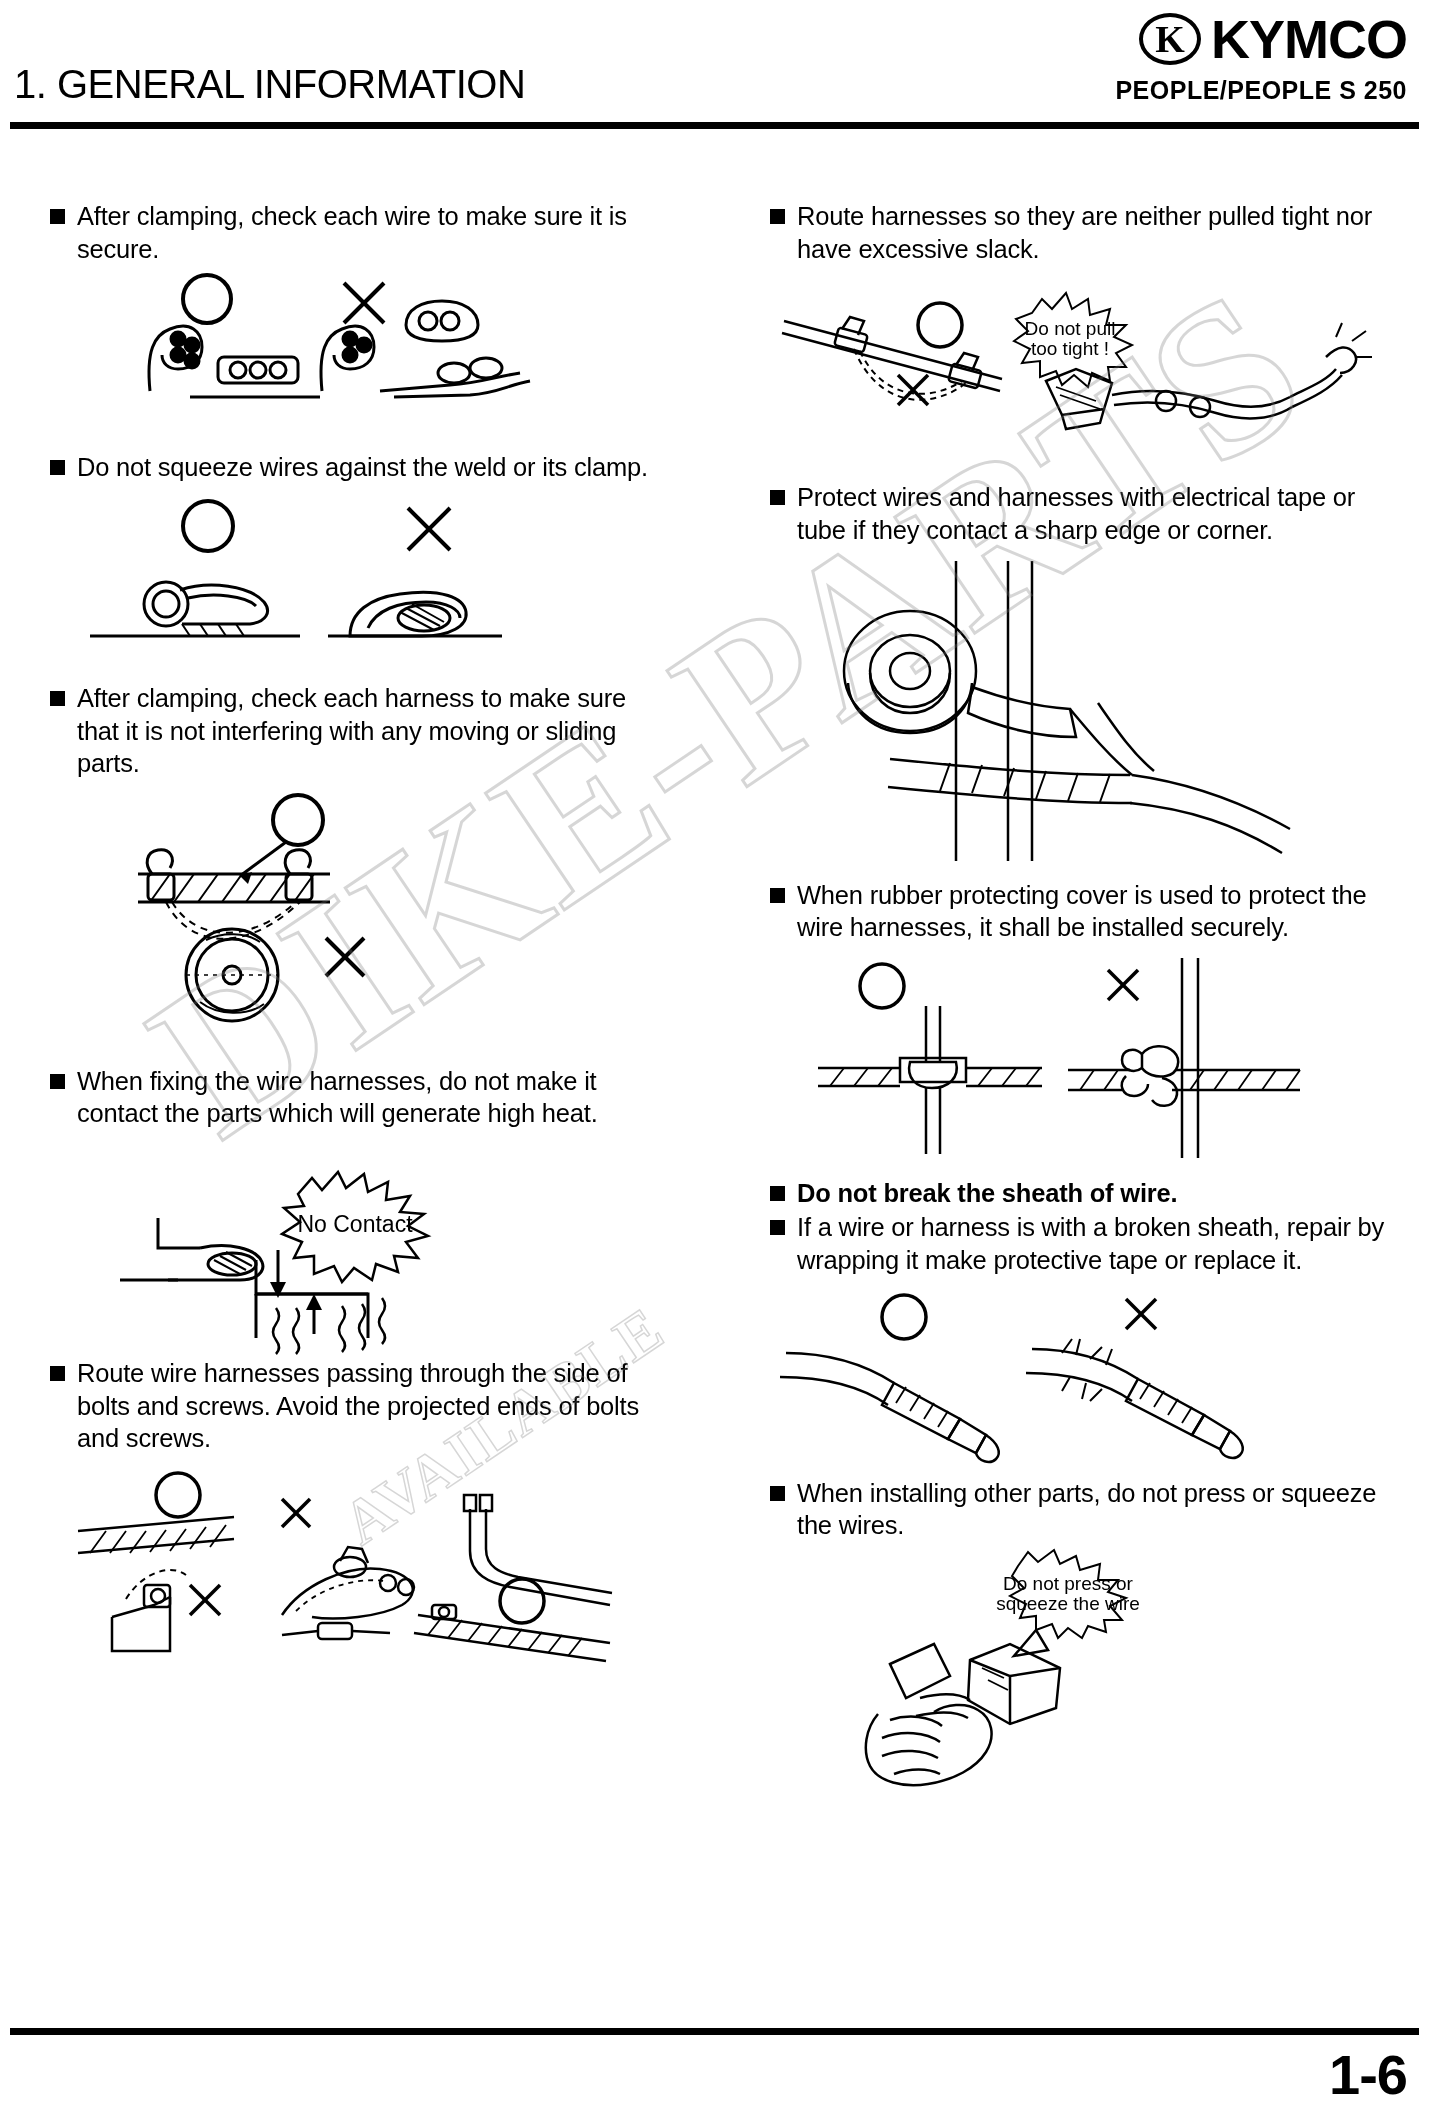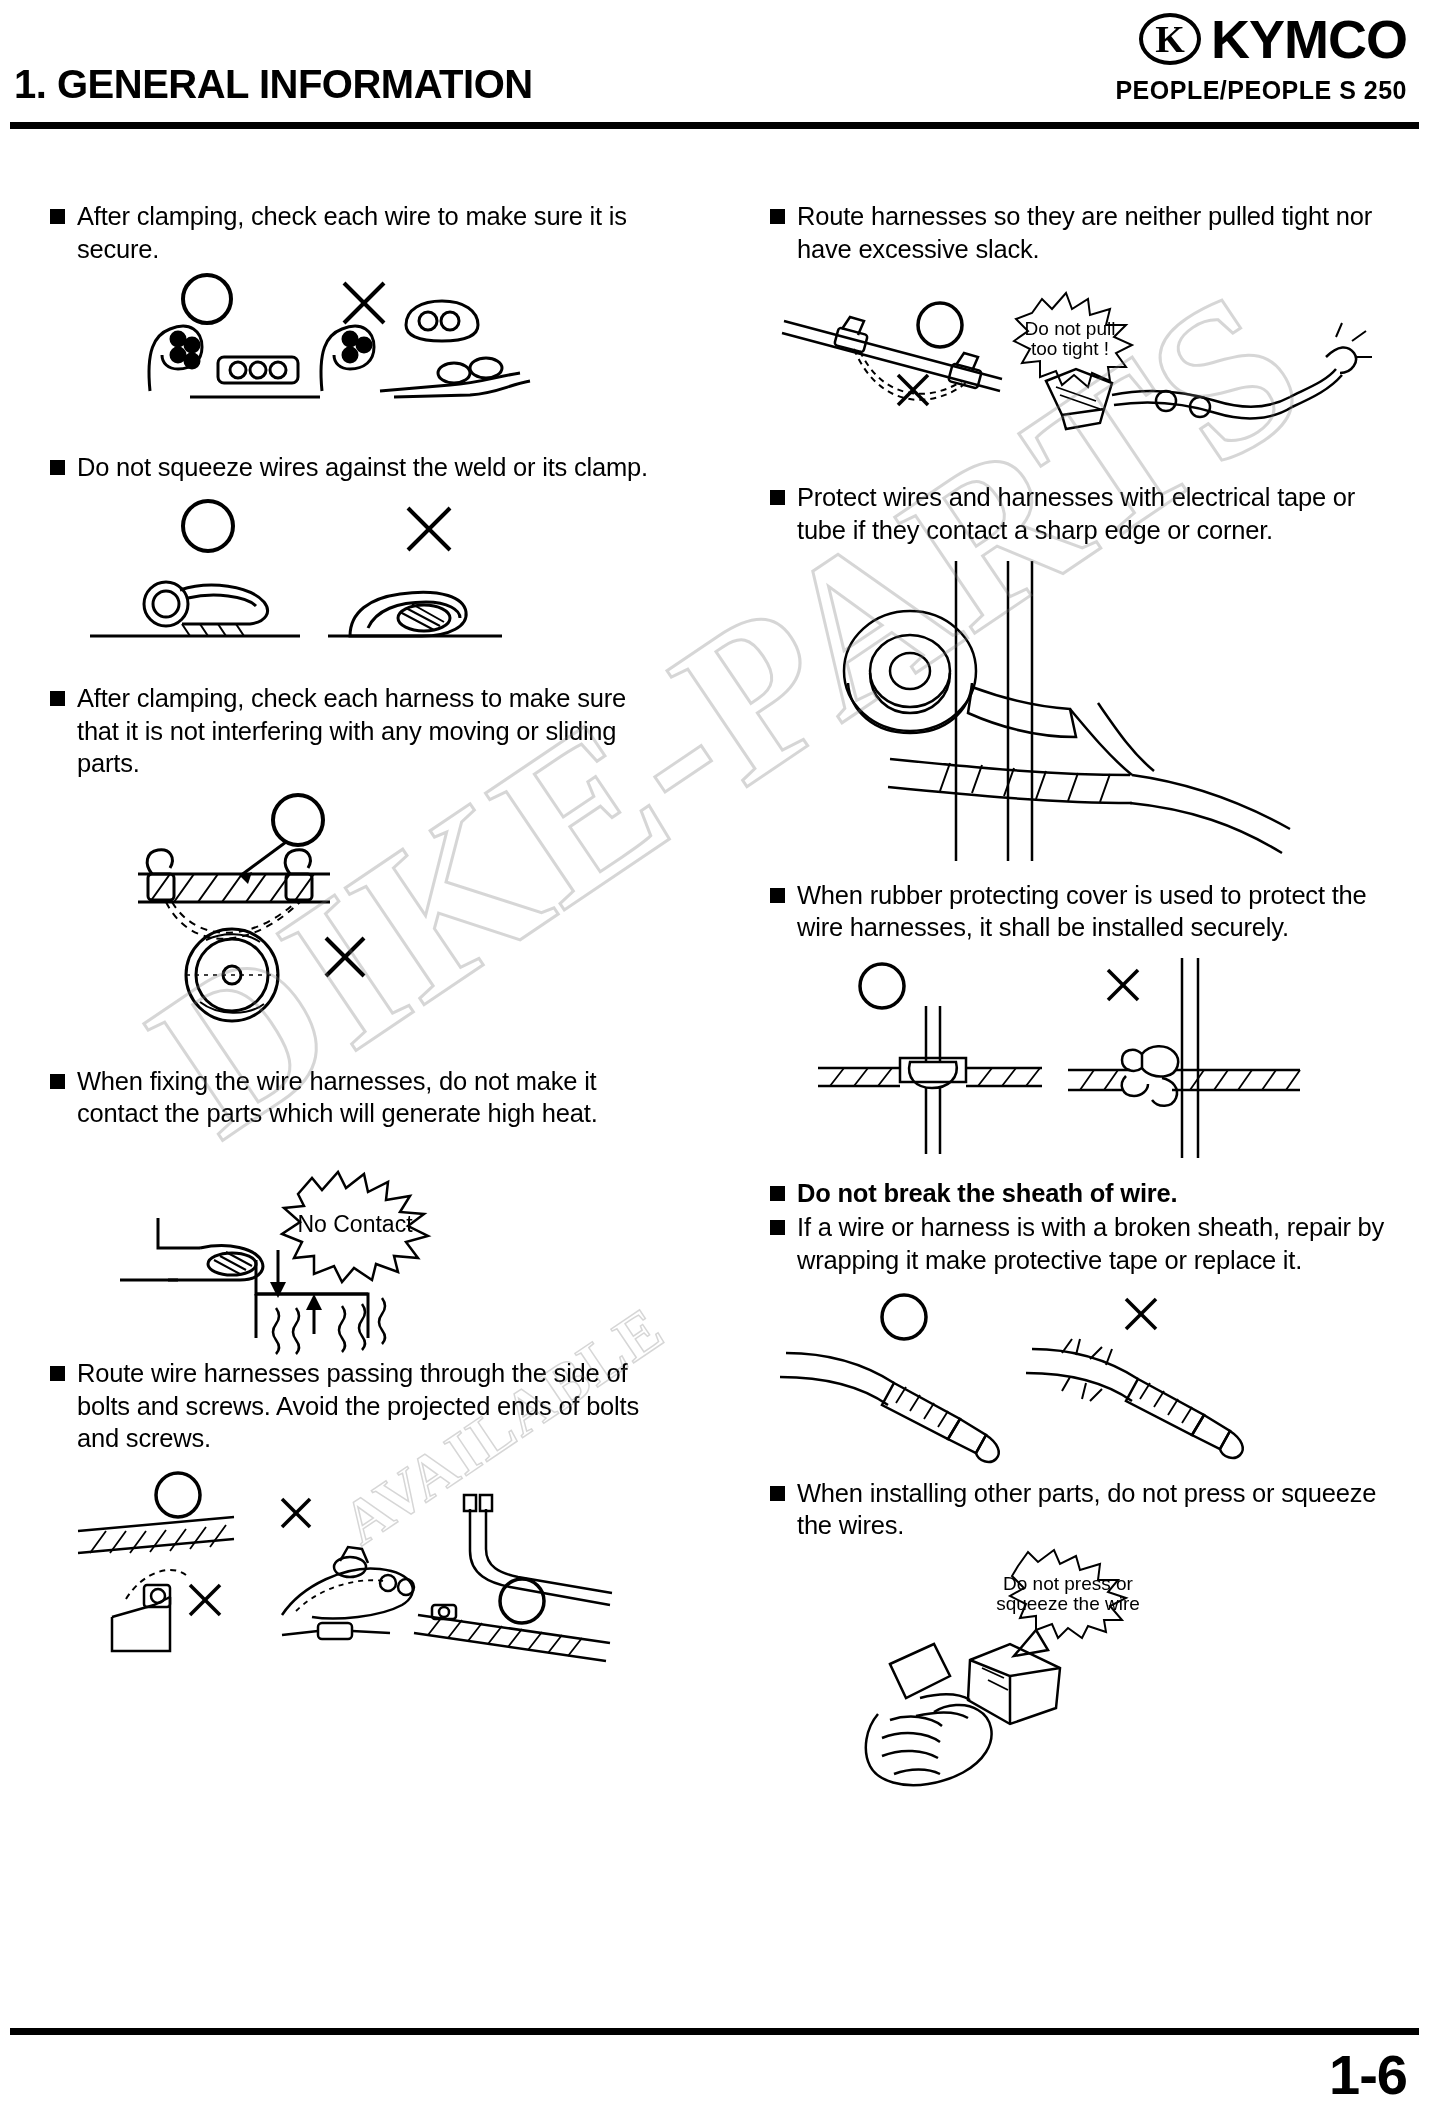--- a/index.html
+++ b/index.html
@@ -83,21 +83,21 @@
     font-size: 54px;
     font-weight: bold;
     letter-spacing: -1px;
     font-family: "Liberation Sans", sans-serif;
   }
   .chapter-title {
     position: absolute;
     left: 14px;
     top: 62px;
     font-size: 40px;
-    font-weight: bold;
+    font-weight: normal;
     letter-spacing: -0.5px;
   }
   .model-title {
     position: absolute;
     right: 22px;
     top: 76px;
     font-size: 25px;
     font-weight: bold;
     letter-spacing: 0.5px;
   }

